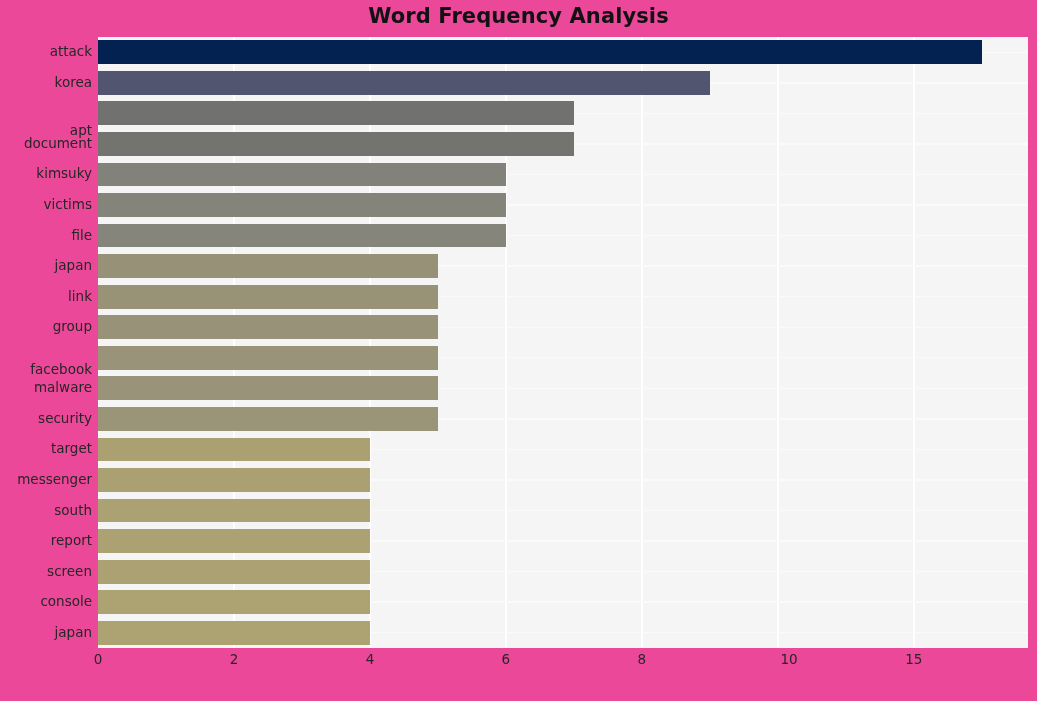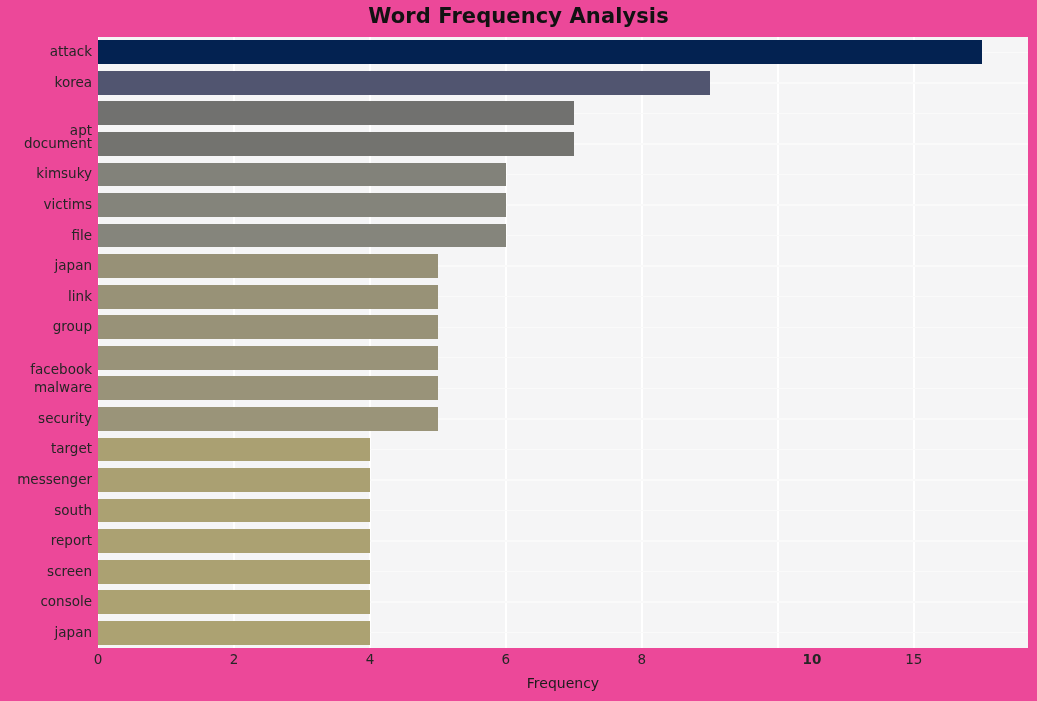--- a/index.html
+++ b/index.html
@@ -201,19 +201,18 @@
       <div class="ytick" style="top: 556.175px;">console</div>
       <div class="ytick" style="top: 586.725px;">japan</div>
     </div>
 
   <div id="xtick-layer">
       <div class="xtick" style="left: 0px;">0</div>
       <div class="xtick" style="left: 135.965px;">2</div>
       <div class="xtick" style="left: 271.93px;">4</div>
       <div class="xtick" style="left: 407.895px;">6</div>
       <div class="xtick" style="left: 543.86px;">8</div>
-      <div class="xtick" style="left: 714px; font-weight: bold;">10</div>
+      <div class="xtick" style="left: 691px;">10</div>
       <div class="xtick" style="left: 815.789px;">15</div>
     </div>
 
-  <div id="xaxis-label">Frequency</div>
 
 </div>
 
 </body></html>

